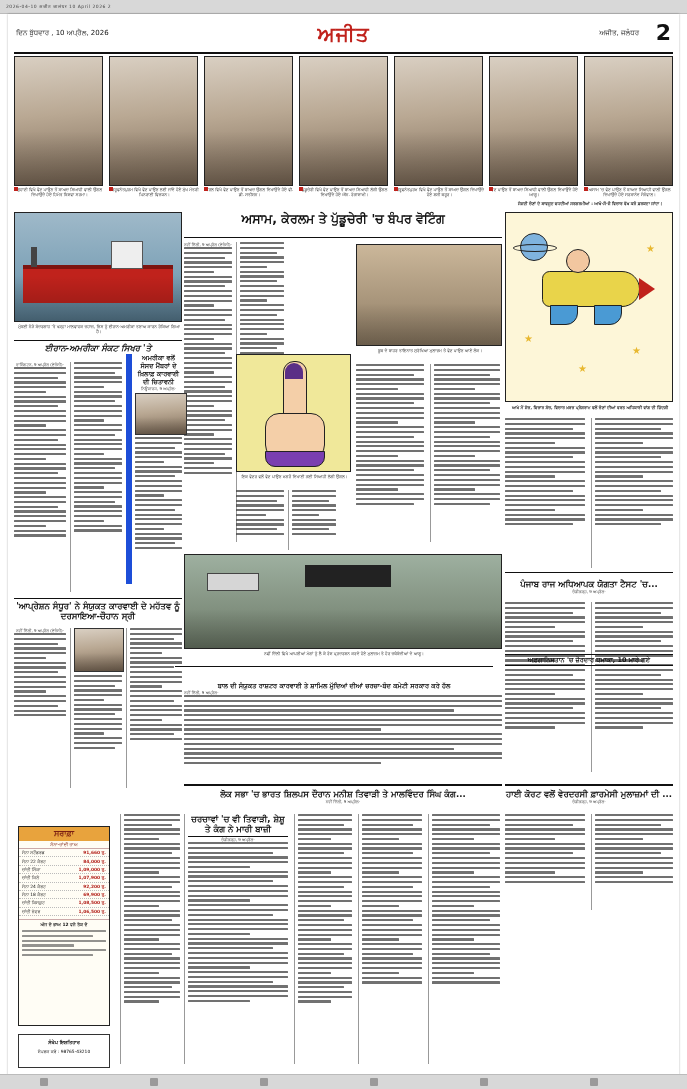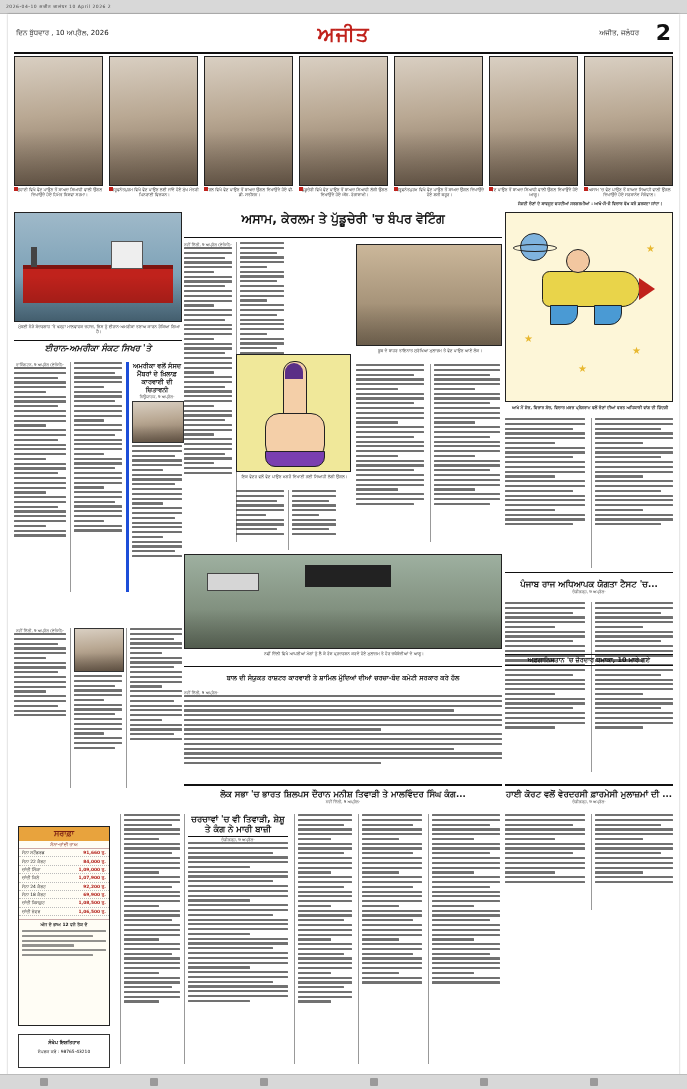--- a/index.html
+++ b/index.html
@@ -449,21 +449,21 @@
           <i class="m"></i>
         <i class="l"></i>
           <i class="l"></i>
           <i class="l"></i>
           <i class="s"></i>
           <i class="l"></i>
           <i class="l"></i>
       </div>
     </div>
 
-    <div class="box" style="left:118px;top:348px;width:56px;height:230px;border-left:3px solid #1d4ed8;padding-left:3px;">
+    <div class="box" style="left:118px;top:340px;width:56px;height:230px;border-left:6px solid #1d4ed8;padding-left:3px;">
       <div class="hd3" style="text-align:center;">ਅਮਰੀਕਾ ਵਲੋਂ ਸੰਸਦ ਮੈਂਬਰਾਂ ਦੇ ਖ਼ਿਲਾਫ਼ ਕਾਰਵਾਈ ਦੀ ਚਿਤਾਵਨੀ</div>
       <div class="byline">ਨਿਊਯਾਰਕ, 9 ਅਪ੍ਰੈਲ-</div>
       <div class="ph portrait" style="width:50px;height:40px;margin:2px auto;border:1px solid #333;"></div>
       <div class="lines txt">
         <i class="l"></i>
           <i class="l"></i>
           <i class="m"></i>
           <i class="l"></i>
           <i class="l"></i>
           <i class="s"></i>
@@ -481,20 +481,23 @@
           <i class="l"></i>
         <i class="l"></i>
           <i class="s"></i>
           <i class="l"></i>
           <i class="l"></i>
           <i class="m"></i>
           <i class="l"></i>
       </div>
     </div>
 
+    <div class="box" style="left:6px;top:584px;width:168px;border-top:1px solid #111;padding-top:2px;">
+      <div class="hd2" style="text-align:center;">'ਆਪ੍ਰੇਸ਼ਨ ਸੰਧੂਰ' ਨੇ ਸੰਯੁਕਤ ਕਾਰਵਾਈ ਦੇ ਮਹੱਤਵ ਨੂੰ ਦਰਸਾਇਆ-ਚੌਹਾਨ ਸ੍ਰੀ</div>
+    </div>
     <div class="box txt" style="left:6px;top:614px;width:52px;height:160px;">
       <div class="byline">ਨਵੀਂ ਦਿੱਲੀ, 9 ਅਪ੍ਰੈਲ (ਏਜੰਸੀ)-</div>
       <div class="lines">
         <i class="l"></i>
           <i class="l"></i>
           <i class="m"></i>
           <i class="l"></i>
           <i class="l"></i>
           <i class="s"></i>
         <i class="l"></i>
@@ -562,21 +565,21 @@
     </div>
 
     <div class="box" style="left:176px;top:540px;width:318px;height:95px;">
       <div class="ph" style="width:100%;height:100%;border:1px solid #222;box-sizing:border-box;background:linear-gradient(180deg,#9eb0a0,#6d7a68);">
         <div style="position:absolute;left:120px;top:10px;width:86px;height:22px;background:#222;"></div>
         <div style="position:absolute;left:22px;top:18px;width:50px;height:16px;background:#d6d6d6;border:1px solid #444;"></div>
       </div>
     </div>
     <div class="cap" style="position:absolute;left:176px;top:636px;width:318px;">ਨਵੀਂ ਦਿੱਲੀ ਵਿਖੇ ਆਪਣੀਆਂ ਮੰਗਾਂ ਨੂੰ ਲੈ ਕੇ ਰੋਸ ਪ੍ਰਦਰਸ਼ਨ ਕਰਦੇ ਹੋਏ ਮੁਲਾਜ਼ਮ ਤੇ ਹੋਰ ਜਥੇਬੰਦੀਆਂ ਦੇ ਆਗੂ।</div>
 
-    <div class="box" style="left:176px;top:652px;width:318px;border-top:1px solid #111;padding-top:7px;">
+    <div class="box" style="left:167px;top:652px;width:318px;border-top:1px solid #111;padding-top:15px;">
       <div class="hd3" style="text-align:center;">ਬਾਲ ਦੀ ਸੰਯੁਕਤ ਰਾਸ਼ਟਰ ਕਾਰਵਾਈ ਤੇ ਸ਼ਾਮਿਲ ਮੁੱਦਿਆਂ ਦੀਆਂ ਚਰਚਾ-ਬੰਦ ਕਮੇਟੀ ਸਰਕਾਰ ਕਰੇ ਹੱਲ</div>
     </div>
     <div class="box txt" style="left:176px;top:676px;width:318px;height:86px;">
       <span class="byline">ਨਵੀਂ ਦਿੱਲੀ, 9 ਅਪ੍ਰੈਲ-</span>
       <div class="lines">
         <i class="l"></i>
           <i class="l"></i>
           <i class="l"></i>
           <i class="m"></i>
           <i class="l"></i>

